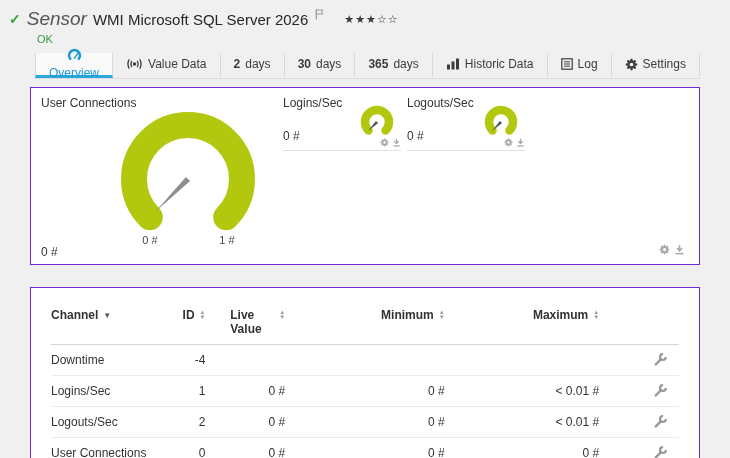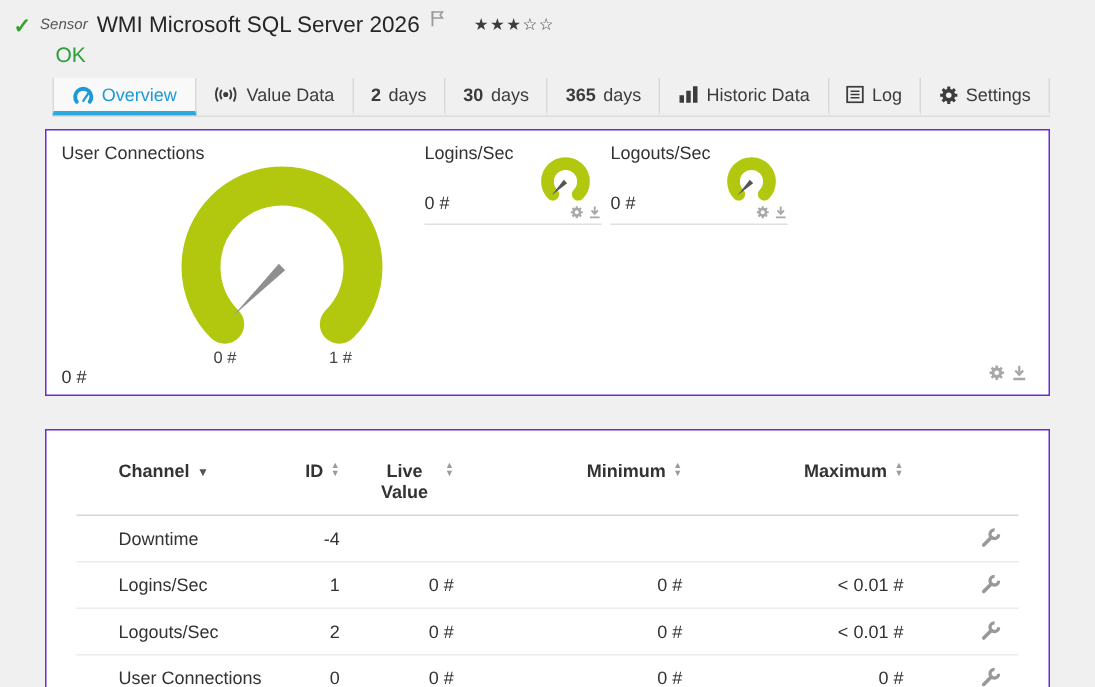--- a/index.html
+++ b/index.html
@@ -9,35 +9,35 @@
     background:#f0f0f0;
     color:#333;
     font-size:12px;
   }
   .page{ width:730px; height:458px; position:relative; }
 
   
   .hdr{ padding:8px 0 0 9px; }
   .title-row{ display:flex; align-items:center; gap:6px; }
   .check{ color:#35a233; font-weight:bold; font-size:14px; }
-  .kind{ font-style:italic; font-size:10px; color:#555; }
+  .kind{ font-style:italic; font-size:19px; color:#555; }
   .sensor-title{ font-size:15px; color:#262626; }
   .flag{ margin-left:1px; margin-top:-6px; }
   .stars{ margin-left:14px; font-size:11px; color:#3c3c3c; letter-spacing:1px; cursor:pointer; }
-  .status-ok{ margin:3px 0 0 28px; font-size:14px; color:#2f9e3d; }
+  .status-ok{ margin:3px 0 0 28px; font-size:11px; color:#2f9e3d; }
 
   
   .tabs{ display:flex; margin:8px 30px 0 35px; height:26px; border-bottom:1px solid #dcdcdc; }
   .tab{
     flex:1 1 auto; display:flex; align-items:center; justify-content:center; gap:5px;
     padding:0 10px; font-size:12px; color:#3c3c3c; cursor:pointer;
     border-right:1px solid #d8d8d8; border-bottom:3px solid transparent;
     white-space:nowrap;
   }
-  .tab:first-child{ border-left:1px solid #d8d8d8; }
+  .tab:first-child{ border-left:1px solid #d8d8d8;flex-direction:column; }
   .tab.active{ color:#1c9ad6; background:#f9f9f9; border-bottom-color:#2aa9de; }
   .tab b{ font-weight:bold; }
   .tab svg{ flex:0 0 auto; }
 
   
   .card{ background:#fff; border:1px solid #6d28d9; margin:0 30px; position:relative; }
   .gauges-card{ margin-top:8px; height:178px; }
   .table-card{ margin-top:22px; height:182px; padding:6px 20px 0; overflow:hidden; }
 
   
@@ -53,30 +53,30 @@
   
   .mini-panel{ position:absolute; top:8px; width:118px; height:55px; border-bottom:1px solid #e0e0e0; }
   .mini-title{ font-size:12px; color:#333; }
   .mini-value{ position:absolute; left:0; top:33px; font-size:12px; color:#333; }
   .mini-gauge{ position:absolute; right:2px; top:7px; }
   .mini-icons{ position:absolute; right:0; top:42px; display:flex; gap:3px; color:#a8a8a8; }
 
   
   .t-head{ display:flex; align-items:flex-start; padding:14px 0 8px; border-bottom:1px solid #d5d5d5; font-weight:bold; color:#333; }
   .t-row{ display:flex; align-items:center; padding:0; height:31px; border-bottom:1px solid #ececec; color:#333; }
-  .c-channel{ width:125px; display:flex; align-items:center; gap:5px; cursor:pointer;margin-left:28px; }
+  .c-channel{ width:125px; display:flex; align-items:center; gap:5px; cursor:pointer; }
   .c-id{ width:30px; display:flex; justify-content:flex-end; }
   .c-last{ width:80px; display:flex; justify-content:flex-end; }
   .c-min{ width:160px; display:flex; justify-content:flex-end; }
   .c-max{ width:155px; display:flex; justify-content:flex-end; }
   .c-icon{ width:80px; display:flex; justify-content:flex-end; padding-right:12px; }
   .t-row .c-channel{ cursor:default; }
   .t-row .c-id,.t-row .c-last,.t-row .c-min,.t-row .c-max{ display:block; text-align:right; }
   .hcell{ display:inline-flex; align-items:flex-start; cursor:pointer; }
-  .hlabel{ text-align:center; }
+  .hlabel{ text-align:left; }
   .hlabel.wrap{ max-width:44px; }
   .sort{ display:inline-flex; flex-direction:column; margin-left:5px; margin-top:2px; color:#9a9a9a; font-size:6px; line-height:5px; }
   .sort-active{ color:#555; font-size:8px; margin-top:1px; }
   .wrench{ color:#999; cursor:pointer; display:inline-flex; }
 </style>
 </head>
 <body>
 
 <div class="page">
 

